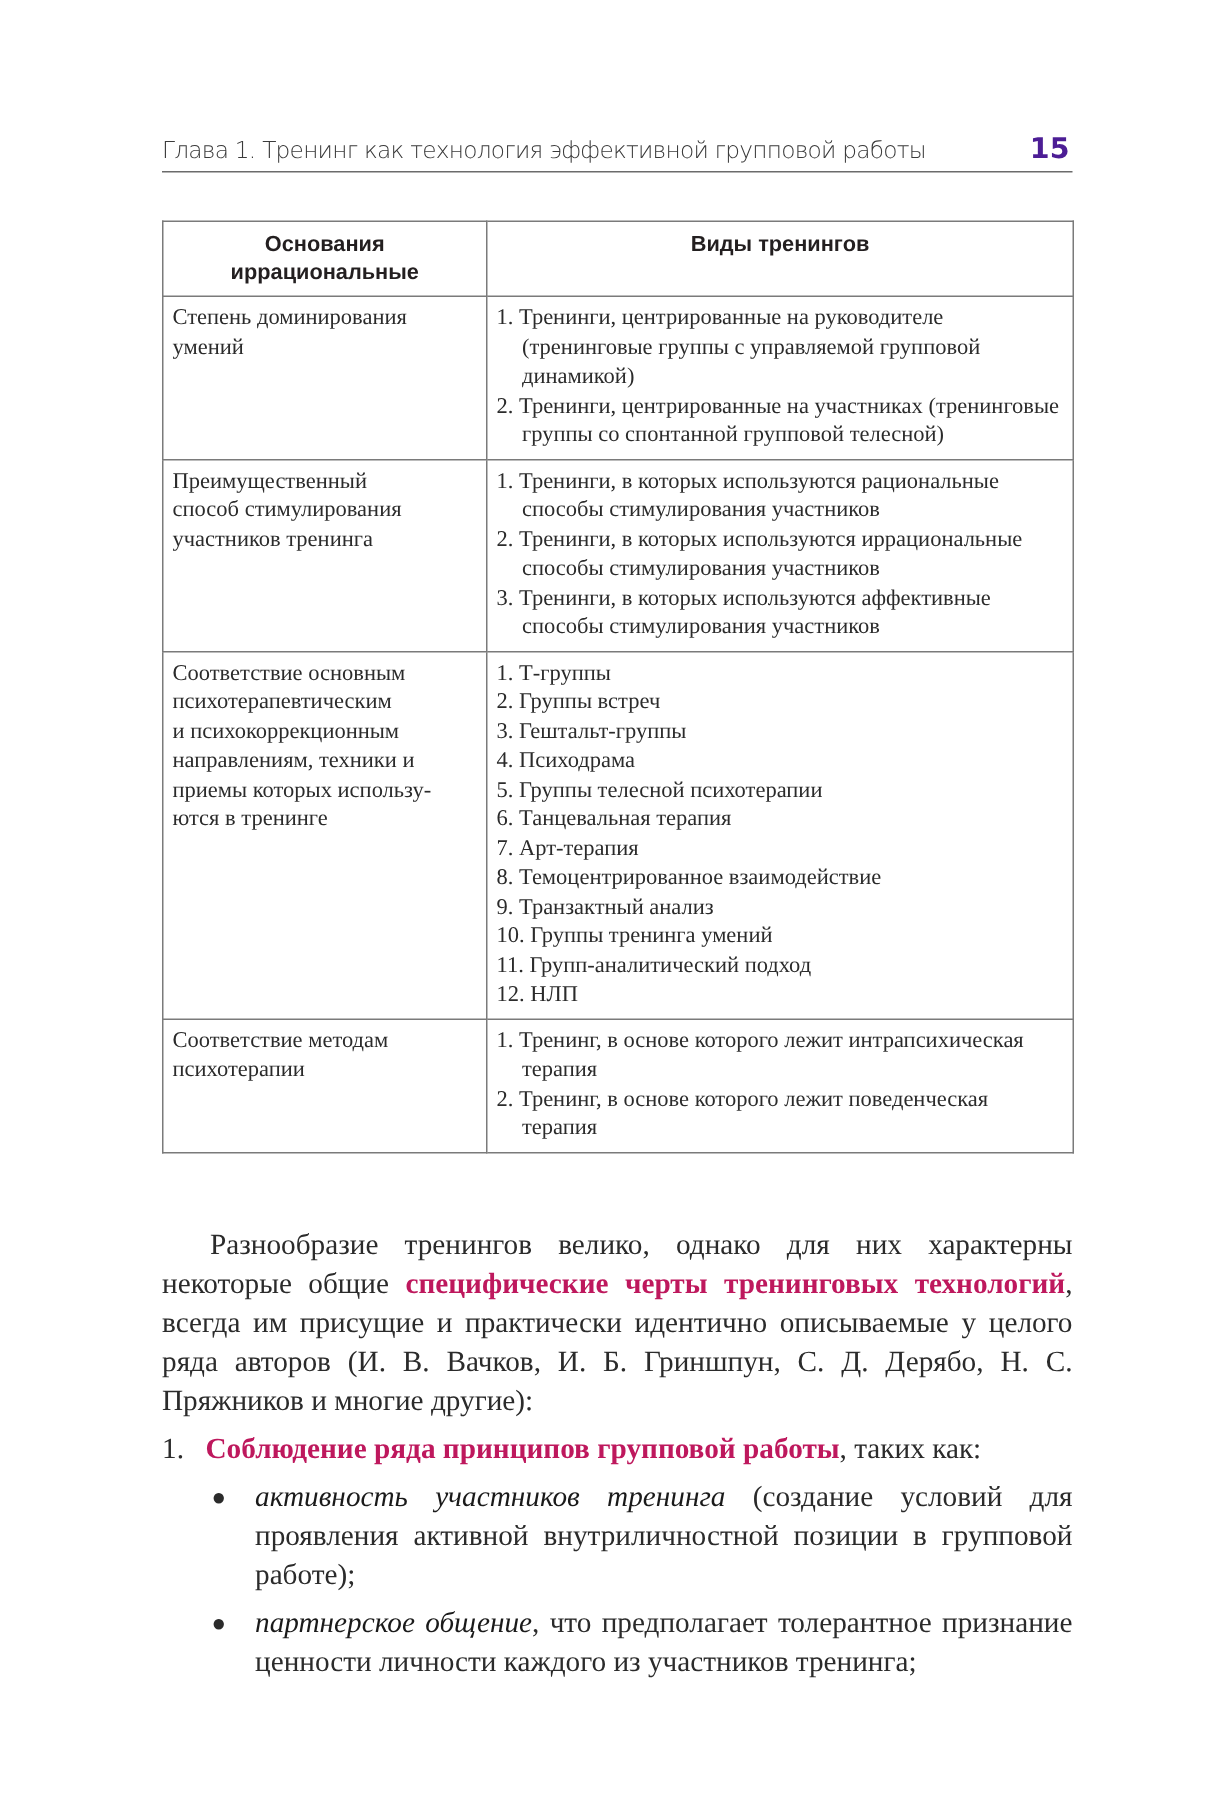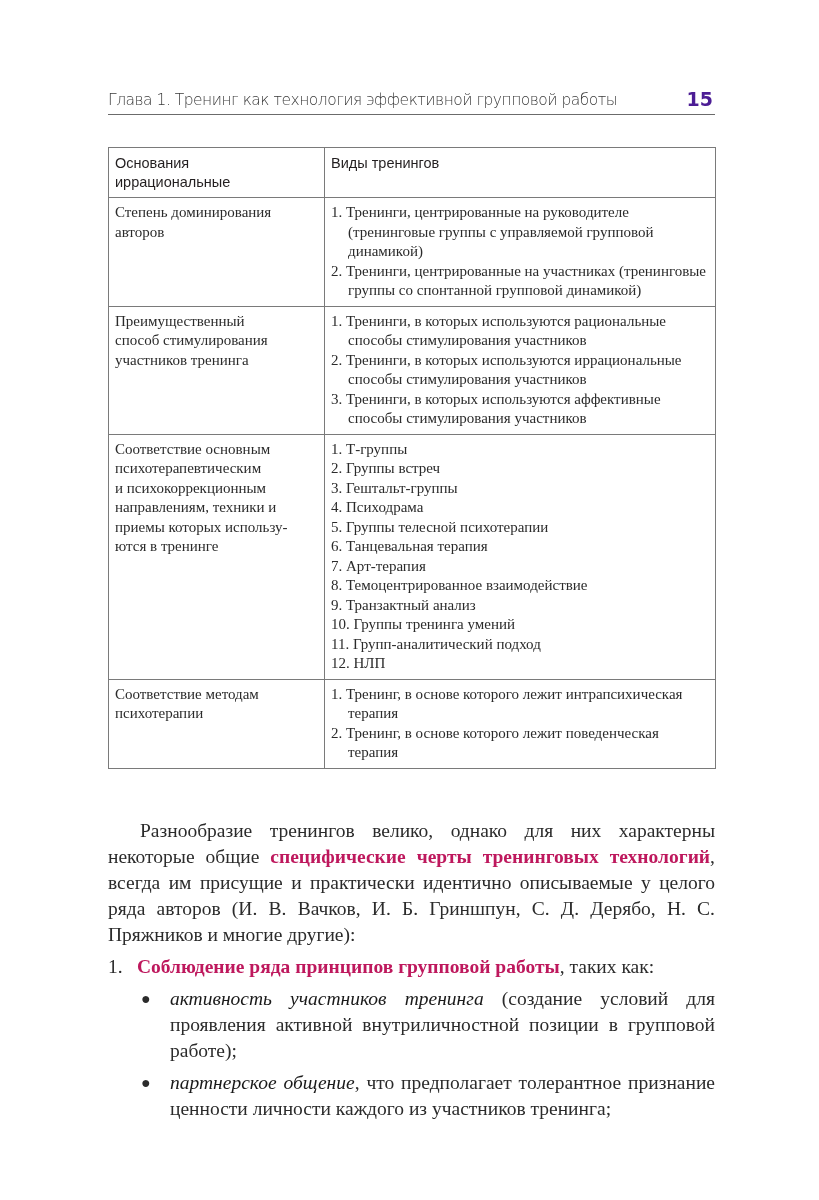--- a/index.html
+++ b/index.html
@@ -54,26 +54,27 @@
       line-height: 19.5px;
       color: #2b2b2b;
     }
     table.classif th, table.classif td {
       border: 1.5px solid #7a7a7a;
       vertical-align: top;
       text-align: left;
     }
     table.classif th {
       font-family: "Liberation Sans", sans-serif;
-      font-weight: normal;
+      font-weight: bold;
       font-size: 14.5px;
       line-height: 19px;
       padding: 6px 6px 5px 6px;
       height: 38px;
       color: #231f20;
+      text-align: center;
     }
     table.classif td {
       padding: 5px 6px 5px 6px;
     }
     table.classif .col-a { width: 203px; }
     table.classif td.col-a span { display: block; }
     table.classif ol {
       list-style: none;
       margin: 0;
       padding: 0;
@@ -150,26 +151,26 @@
         <span style="display:block">Основания</span>
         <span style="display:block">иррациональные</span>
       </th>
       <th>Виды тренингов</th>
     </tr>
   </thead>
   <tbody id="table-body">
       <tr>
         <td class="col-a">
           <span>Степень доминирования</span>
-          <span>авторов</span>
+          <span>умений</span>
         </td>
         <td>
           <ol>
             <li><span class="num">1.</span> <span>Тренинги, центрированные на руководителе (тренинговые группы с управляемой групповой динамикой)</span></li>
-            <li><span class="num">2.</span> <span>Тренинги, центрированные на участниках (тренинговые группы со спонтанной групповой динамикой)</span></li>
+            <li><span class="num">2.</span> <span>Тренинги, центрированные на участниках (тренинговые группы со спонтанной групповой телесной)</span></li>
           </ol>
         </td>
       </tr>
       <tr>
         <td class="col-a">
           <span>Преимущественный</span>
           <span>способ стимулирования</span>
           <span>участников тренинга</span>
         </td>
         <td>

